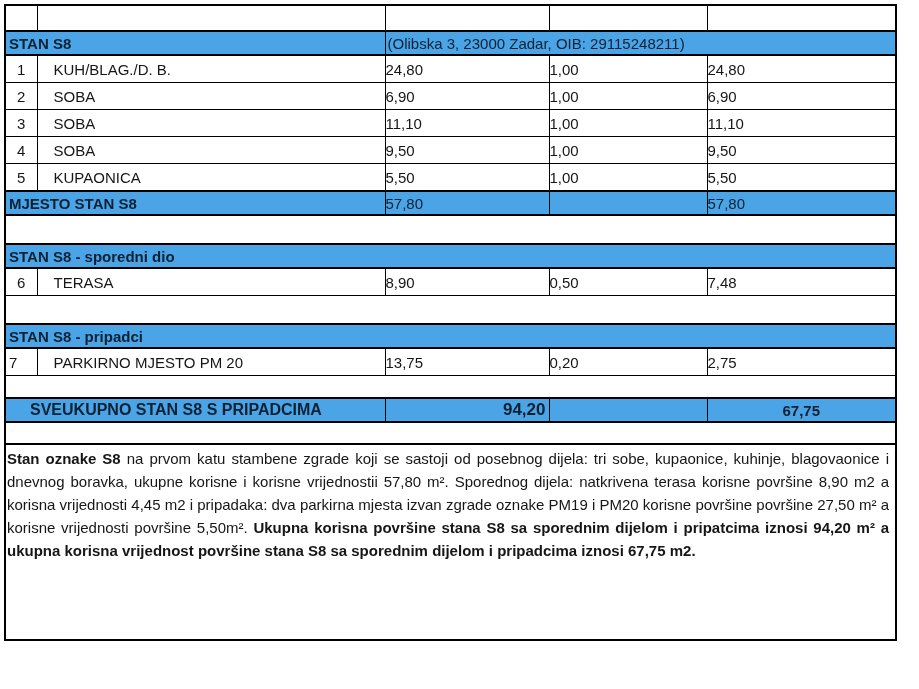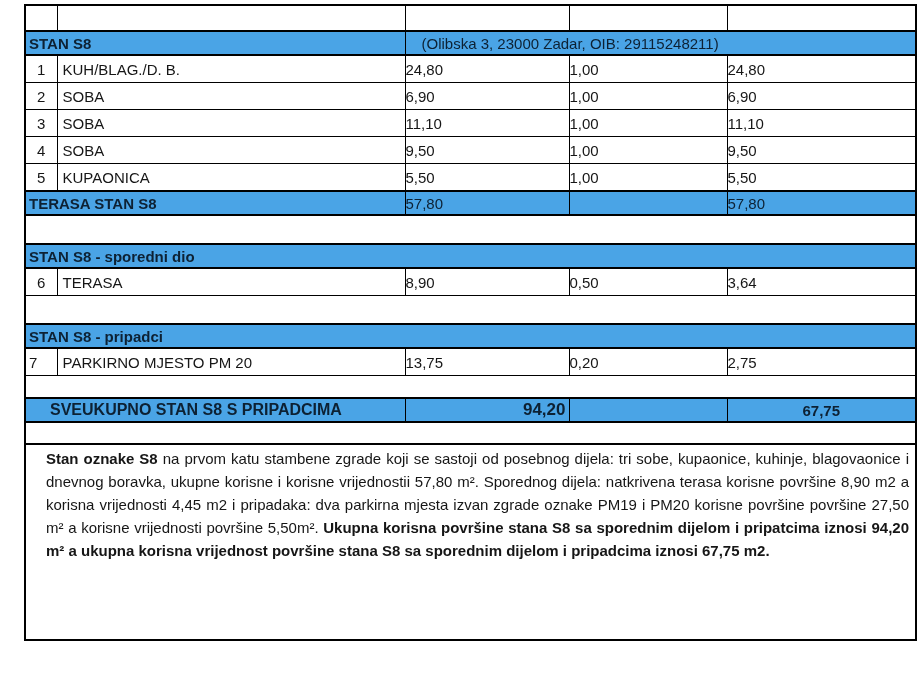--- a/index.html
+++ b/index.html
@@ -7,21 +7,21 @@
     padding: 0;
     width: 919px;
     height: 689px;
     overflow: hidden;
     background: #ffffff;
     font-family: "Liberation Sans", sans-serif;
   }
   .sheet {
     position: absolute;
     top: 4px;
-    left: 24px;
+    left: 4px;
   }
   table.spec {
     border-collapse: collapse;
     table-layout: fixed;
     width: 891px;
     border: 2px solid var(--border-black, #000);
   }
   td {
     padding: 0;
     font-size: 15px;
@@ -31,51 +31,51 @@
   }
   
   td.c {
     border: 1px solid var(--border-black, #000);
     height: 26px;
     background: #ffffff;
   }
   td.blank { height: 24px; }
   .num  { text-align: center; }
   .numleft { text-align: left; padding-left: 3px; }
-  .name { text-align: left; padding-left: 5px; }
+  .name { text-align: left; padding-left: 16px; }
   .val  { }
   
   td.band {
     background: var(--band-blue, #4aa4e6);
     color: var(--band-text, #0d2133);
     border: 1px solid var(--border-black, #000);
     border-top: 2px solid var(--border-black, #000);
     border-bottom: 2px solid var(--border-black, #000);
     height: 22px;
   }
   .band-title   { font-weight: bold; padding-left: 3px; }
-  .band-addr    { font-weight: normal; color: #10273a; padding-left: 16px; }
+  .band-addr    { font-weight: normal; color: #10273a; padding-left: 2px; }
   .band-bold    { font-weight: normal; }
   .section-label{ font-weight: bold; padding-left: 3px; margin-left: 22px; }
   .gt-label { font-weight: bold; font-size: 16px; padding-left: 24px; height: 26px; }
   .gt-area  { font-weight: bold; font-size: 17px; text-align: right; padding-right: 3px; }
   .gt-value { font-weight: bold; font-size: 15px; text-align: center; margin-left: 32px; }
   
   td.spacer {
     border: 0;
     background: #ffffff;
   }
   
   td.desc {
     border: 1px solid var(--border-black, #000);
     border-top: 2px solid var(--border-black, #000);
     vertical-align: top;
     white-space: normal;
     text-align: justify;
-    padding: 2px 6px 0 20px;
+    padding: 2px 6px 0 1px;
     font-size: 15px;
     line-height: 23px;
     height: 192px;
   }
   td.desc .bold { font-weight: bold; }
 </style>
 </head>
 <body>
 
 <div class="sheet">
@@ -128,37 +128,37 @@
           <td class="c val">9,50</td>
         </tr>
         <tr>
           <td class="c num">5</td>
           <td class="c name">KUPAONICA</td>
           <td class="c val">5,50</td>
           <td class="c val">1,00</td>
           <td class="c val">5,50</td>
         </tr>
         <tr>
-          <td class="band band-title" colspan="2">TERASA STAN S8</td>
+          <td class="band band-title" colspan="2">MJESTO STAN S8</td>
           <td class="band band-bold val">57,80</td>
           <td class="band"></td>
           <td class="band band-bold val">57,80</td>
         </tr>
         <tr>
           <td class="spacer" colspan="5" style="height: 27px;"></td>
         </tr>
         <tr>
           <td class="band section-label" colspan="5">STAN S8 - sporedni dio</td>
         </tr>
         <tr>
           <td class="c num">6</td>
           <td class="c name">TERASA</td>
           <td class="c val">8,90</td>
           <td class="c val">0,50</td>
-          <td class="c val">3,64</td>
+          <td class="c val">7,48</td>
         </tr>
         <tr>
           <td class="spacer" colspan="5" style="height: 27px;"></td>
         </tr>
         <tr>
           <td class="band section-label" colspan="5">STAN S8 - pripadci</td>
         </tr>
         <tr>
           <td class="c numleft">7</td>
           <td class="c name">PARKIRNO MJESTO PM 20</td>

